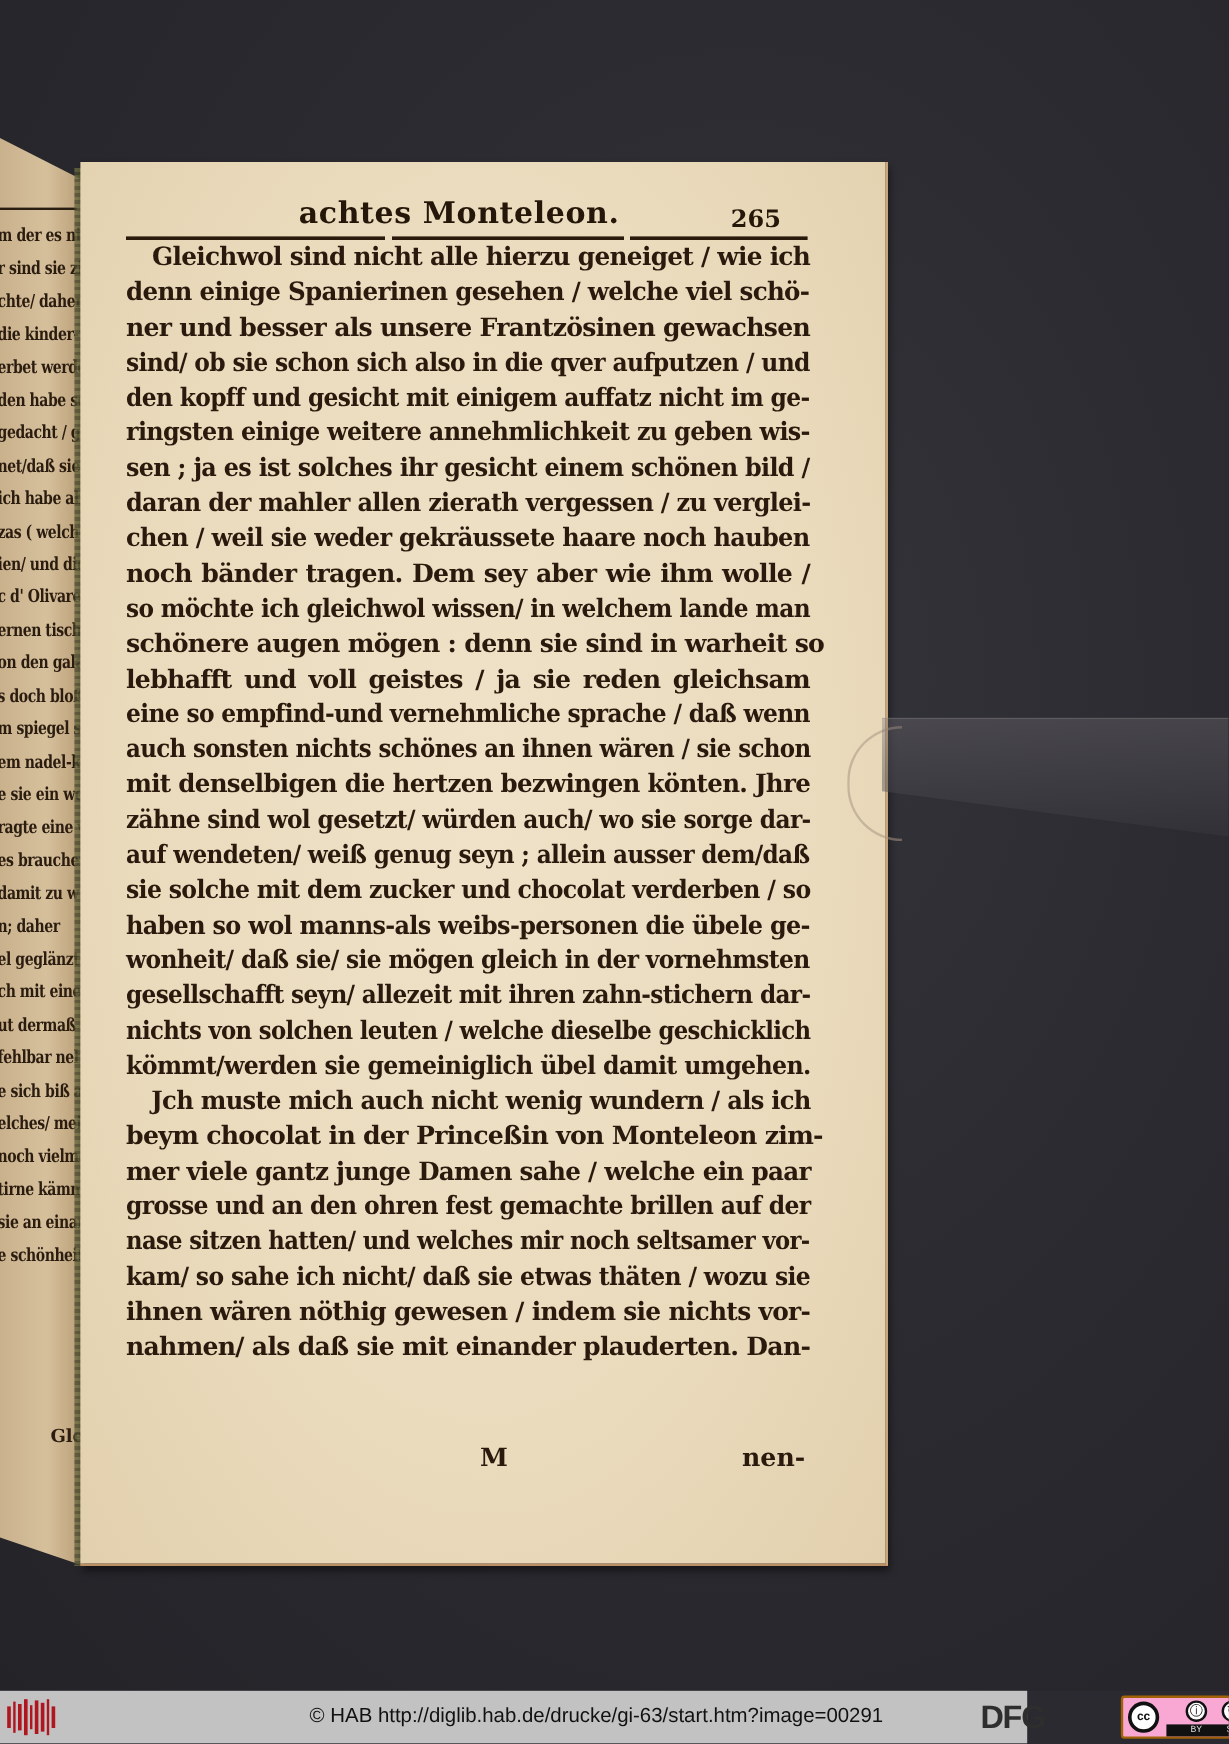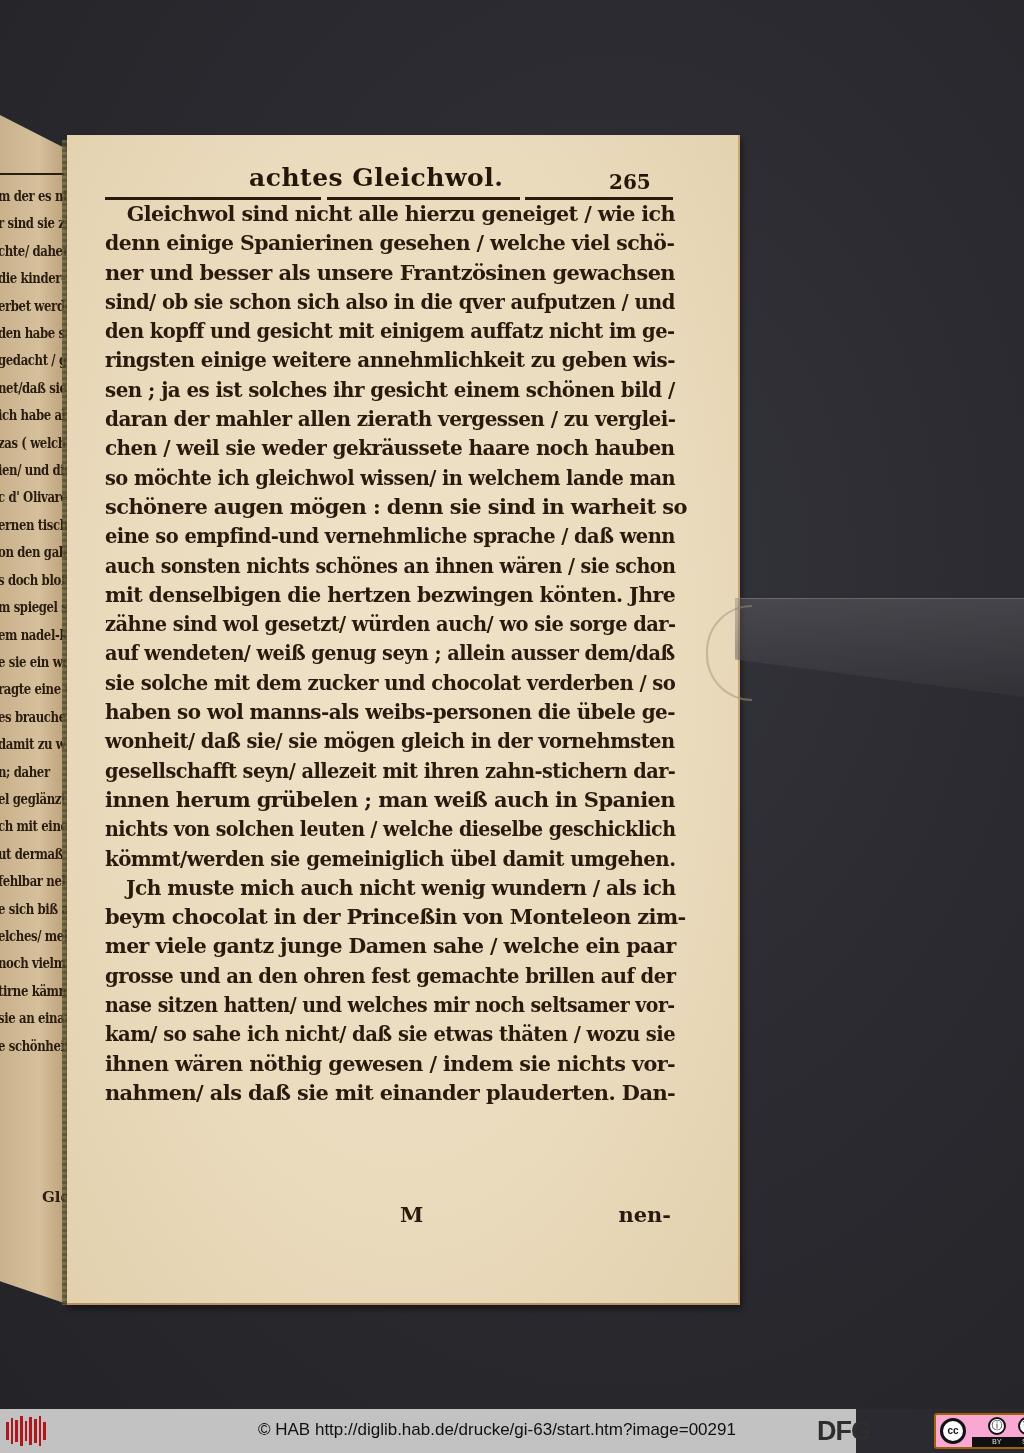--- a/index.html
+++ b/index.html
@@ -175,45 +175,46 @@
       <div>tirne kämme</div>
       <div>sie an einand</div>
       <div>e schönheit b</div>
     </div>
   <div class="left-catch">Glei</div>
 </div>
 <div class="binding"></div>
 
 <div class="page">
   <div class="page-inner">
-    <div class="running-head">achtes Gleichwol.</div>
+    <div class="running-head">achtes Monteleon.</div>
     <div class="page-number">265</div>
     <div class="head-rule"></div>
     <div class="body-text" id="body-text">
         <div class="line indent" style="display: block; width: 579px; transform: scaleX(0.984); text-align-last: left;">Gleichwol sind nicht alle hierzu geneiget / wie ich</div>
         <div class="line" style="display: block; width: 585px; transform: scaleX(0.974); text-align-last: left;">denn einige Spanierinen gesehen / welche viel schö-</div>
         <div class="line" style="display: block; width: 572px; transform: scaleX(0.997); text-align-last: left;">ner und besser als unsere Frantzösinen gewachsen</div>
         <div class="line" style="display: block; width: 612px; transform: scaleX(0.931); text-align-last: left;">sind/ ob sie schon sich also in die qver aufputzen / und</div>
         <div class="line" style="display: block; width: 614px; transform: scaleX(0.928); text-align-last: left;">den kopff und gesicht mit einigem auffatz nicht im ge-</div>
         <div class="line" style="display: block; width: 601px; transform: scaleX(0.948); text-align-last: left;">ringsten einige weitere annehmlichkeit zu geben wis-</div>
         <div class="line" style="display: block; width: 601px; transform: scaleX(0.948); text-align-last: left;">sen ; ja es ist solches ihr gesicht einem schönen bild /</div>
         <div class="line" style="display: block; width: 599px; transform: scaleX(0.952); text-align-last: left;">daran der mahler allen zierath vergessen / zu verglei-</div>
         <div class="line" style="display: block; width: 598px; transform: scaleX(0.953); text-align-last: left;">chen / weil sie weder gekräussete haare noch hauben</div>
+        <div class="line" style="display: block; width: 570px; box-sizing: border-box;">noch bänder tragen.   Dem sey aber wie ihm wolle /</div>
         <div class="line" style="display: block; width: 617px; transform: scaleX(0.924); text-align-last: left;">so möchte ich gleichwol wissen/ in welchem lande man</div>
         <div class="line" style="display: block; width: 570px; box-sizing: border-box;">schönere augen mögen : denn sie sind in warheit so</div>
+        <div class="line" style="display: block; width: 570px; box-sizing: border-box;">lebhafft und voll geistes /  ja sie reden  gleichsam</div>
         <div class="line" style="display: block; width: 614px; transform: scaleX(0.928); text-align-last: left;">eine so empfind-und vernehmliche sprache / daß wenn</div>
         <div class="line" style="display: block; width: 626px; transform: scaleX(0.911); text-align-last: left;">auch sonsten nichts schönes an ihnen wären / sie schon</div>
         <div class="line" style="display: block; width: 586px; transform: scaleX(0.973); text-align-last: left;">mit denselbigen die hertzen bezwingen könten.   Jhre</div>
         <div class="line" style="display: block; width: 615px; transform: scaleX(0.927); text-align-last: left;">zähne sind wol gesetzt/ würden auch/ wo sie sorge dar-</div>
         <div class="line" style="display: block; width: 620px; transform: scaleX(0.919); text-align-last: left;">auf wendeten/ weiß genug seyn ; allein ausser dem/daß</div>
         <div class="line" style="display: block; width: 609px; transform: scaleX(0.936); text-align-last: left;">sie solche mit dem zucker und chocolat verderben / so</div>
         <div class="line" style="display: block; width: 600px; transform: scaleX(0.95); text-align-last: left;">haben so wol manns-als weibs-personen die übele ge-</div>
         <div class="line" style="display: block; width: 614px; transform: scaleX(0.928); text-align-last: left;">wonheit/ daß sie/ sie mögen gleich in der vornehmsten</div>
         <div class="line" style="display: block; width: 619px; transform: scaleX(0.921); text-align-last: left;">gesellschafft seyn/ allezeit mit ihren zahn-stichern dar-</div>
-        <div class="line" style="display: block; width: 570px; box-sizing: border-box;">innen herum grübelen ; man weiß auch in Spanien</div>
         <div class="line" style="display: block; width: 630px; transform: scaleX(0.905); text-align-last: left;">nichts von solchen leuten / welche dieselbe geschicklich</div>
         <div class="line last" style="display: block; width: 606px; transform: scaleX(0.941); text-align-last: left;">kömmt/werden sie gemeiniglich übel damit umgehen.</div>
         <div class="line indent" style="display: block; width: 594px; transform: scaleX(0.96); text-align-last: left;">Jch muste mich auch nicht wenig wundern / als ich</div>
         <div class="line" style="display: block; width: 570px; box-sizing: border-box;">beym chocolat in der Princeßin von Monteleon zim-</div>
         <div class="line" style="display: block; width: 583px; transform: scaleX(0.978); text-align-last: left;">mer viele gantz junge Damen sahe / welche ein paar</div>
         <div class="line" style="display: block; width: 611px; transform: scaleX(0.933); text-align-last: left;">grosse und an den ohren fest gemachte brillen auf der</div>
         <div class="line" style="display: block; width: 632px; transform: scaleX(0.902); text-align-last: left;">nase sitzen hatten/ und welches mir noch seltsamer vor-</div>
         <div class="line" style="display: block; width: 611px; transform: scaleX(0.933); text-align-last: left;">kam/ so sahe ich nicht/ daß sie etwas thäten / wozu sie</div>
         <div class="line" style="display: block; width: 577px; transform: scaleX(0.988); text-align-last: left;">ihnen wären nöthig gewesen / indem sie nichts vor-</div>
         <div class="line" style="display: block; width: 572px; transform: scaleX(0.997); text-align-last: left;">nahmen/ als daß sie mit einander plauderten. Dan-</div>

